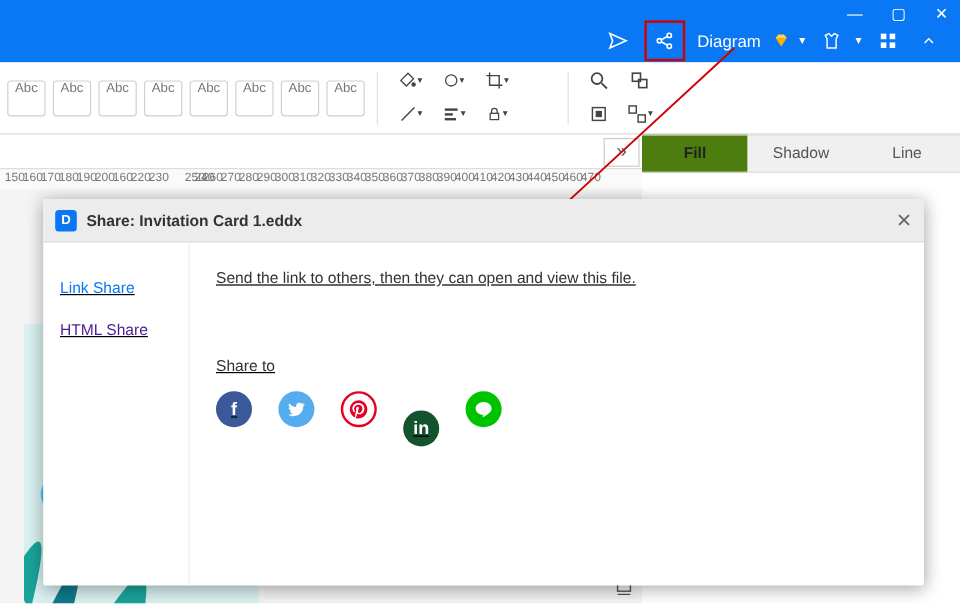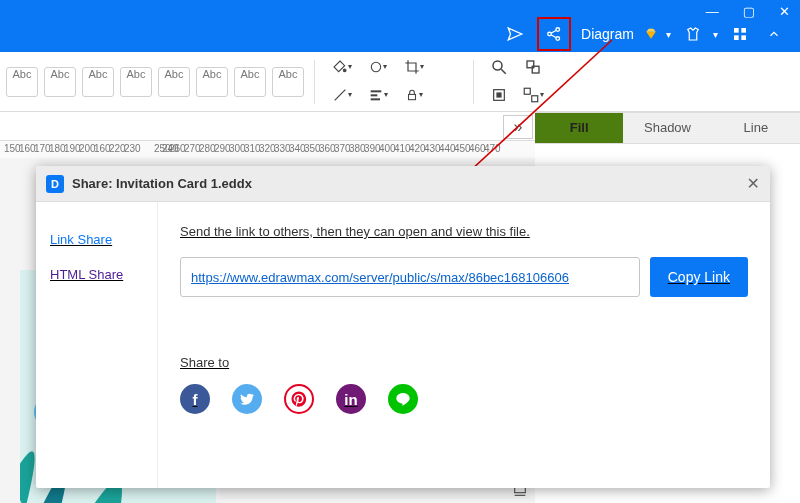--- a/index.html
+++ b/index.html
@@ -46,21 +46,21 @@
   .dlg-side .item.active { color: #0a78f5; }
   .dlg-main { flex: 1; padding: 22px 22px; font-size: 13px; color: #333; }
   .desc { margin-bottom: 18px; }
   .linkrow { display: flex; gap: 10px; align-items: center; }
   .linkbox { flex: 1; height: 40px; border: 1px solid #c6c6c6; border-radius: 3px; padding: 0 10px; display: flex; align-items: center; color: #0a63ce; text-decoration: underline; overflow: hidden; white-space: nowrap; }
   .copybtn { height: 40px; padding: 0 18px; background: #0a78f5; color: #fff; border: none; border-radius: 3px; font-size: 14px; cursor: pointer; }
   .shareto { margin-top: 58px; }
   .shareto .lbl { font-size: 13px; margin-bottom: 14px; color:#333;}
   .socials { display: flex; gap: 22px; }
   .soc { width: 30px; height: 30px; border-radius: 50%; display: flex; align-items: center; justify-content: center; color: #fff; font-size: 15px; font-weight: bold; }
-  .fb { background: #3b5998; } .tw { background: #55acee; } .pn { background: #fff; color:#e60023; border:2px solid #e60023; } .li { background: #701a75; } .ln { background: #00c300; }
+  .fb { background: #3b5998; } .tw { background: #55acee; } .pn { background: #fff; color:#e60023; border:2px solid #e60023; } .li { background: #14532d; margin-top: 16px; } .ln { background: #00c300; }
 
   .arrow { position: absolute; pointer-events: none; }
 
   .hscroll { position: absolute; left: 220px; right: 270px; bottom: 4px; height: 14px; background: #f0f0f0; border-top:1px solid #ddd; }
   .footic { position: absolute; right: 270px; bottom: 3px; width: 18px; height:18px; color:#555; }
 </style>
 </head>
 <body>
 
 <div class="titlebar">
@@ -293,24 +293,20 @@
     <div class="title">Share: Invitation Card 1.eddx</div>
     <div class="close">✕</div>
   </div>
   <div class="dlg-body">
     <div class="dlg-side">
       <div class="item active">Link Share</div>
       <div class="item">HTML Share</div>
     </div>
     <div class="dlg-main">
       <div class="desc">Send the link to others, then they can open and view this file.</div>
-      <div class="linkrow">
-        <div class="linkbox">https://www.edrawmax.com/server/public/s/max/86bec168106606</div>
-        <button class="copybtn">Copy Link</button>
-      </div>
       <div class="shareto">
         <div class="lbl">Share to</div>
         <div class="socials">
           <div class="soc fb">f</div>
           <div class="soc tw">
             <svg viewBox="0 0 24 24" width="16" height="16" fill="#fff">
                 <path d="M22 5.8c-.7.3-1.5.6-2.3.7.8-.5 1.5-1.3 1.8-2.2-.8.5-1.7.8-2.6 1-.8-.8-1.9-1.3-3.1-1.3-2.3 0-4.2 1.9-4.2 4.2 0 .3 0 .7.1 1C8.2 9 5.1 7.3 3 4.8c-.4.6-.6 1.3-.6 2.1 0 1.5.7 2.8 1.9 3.5-.7 0-1.4-.2-1.9-.5v.1c0 2 1.4 3.7 3.3 4.1-.3.1-.7.1-1.1.1-.3 0-.5 0-.8-.1.5 1.7 2.1 2.9 4 2.9-1.5 1.1-3.3 1.8-5.3 1.8H2c1.9 1.2 4.1 1.9 6.5 1.9 7.8 0 12-6.4 12-12v-.5c.8-.6 1.5-1.3 2-2.1z"></path>
               </svg>
           </div>
           <div class="soc pn">

